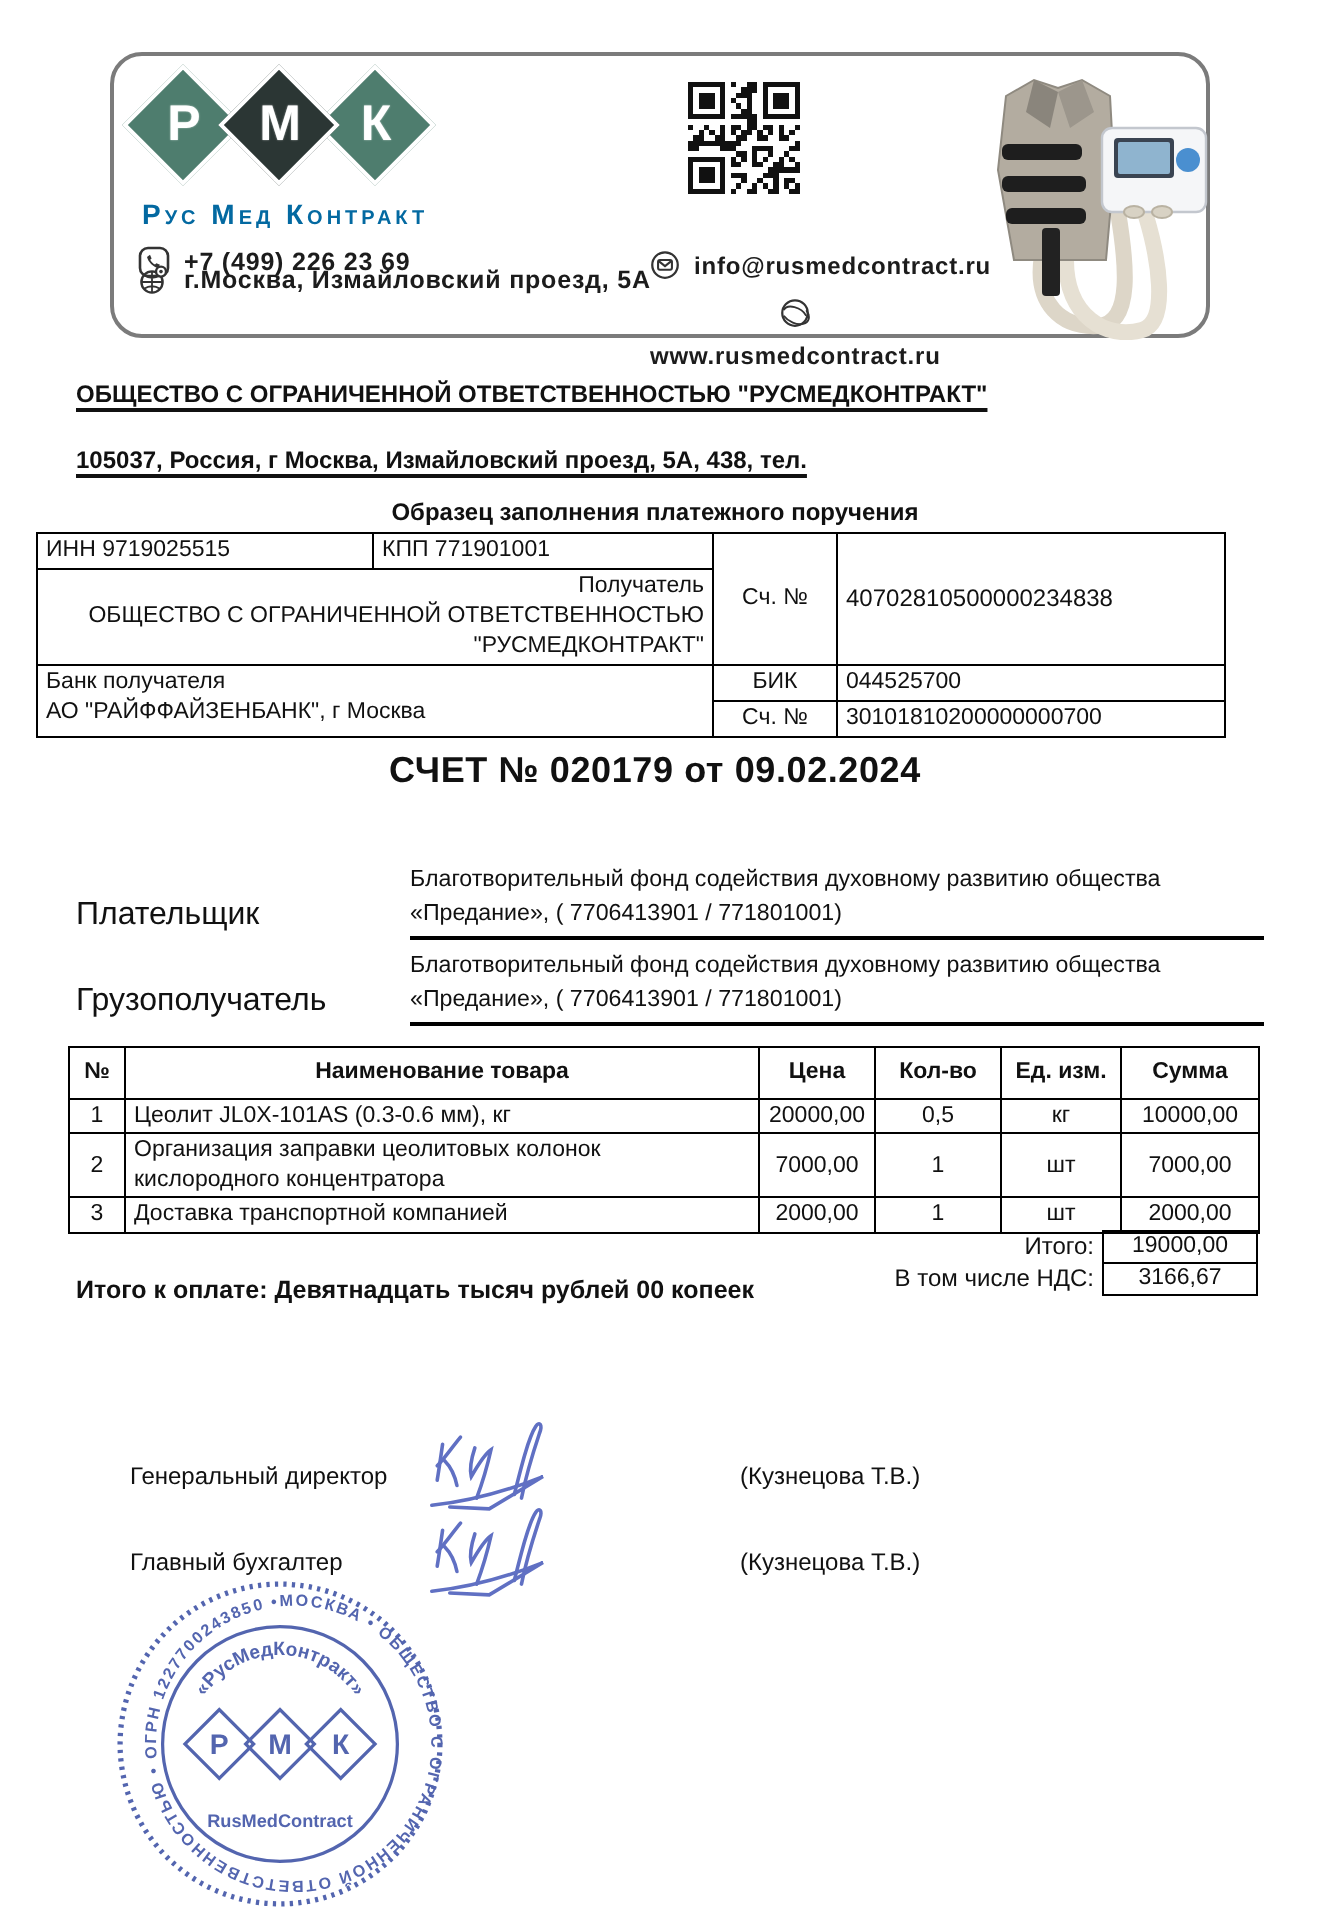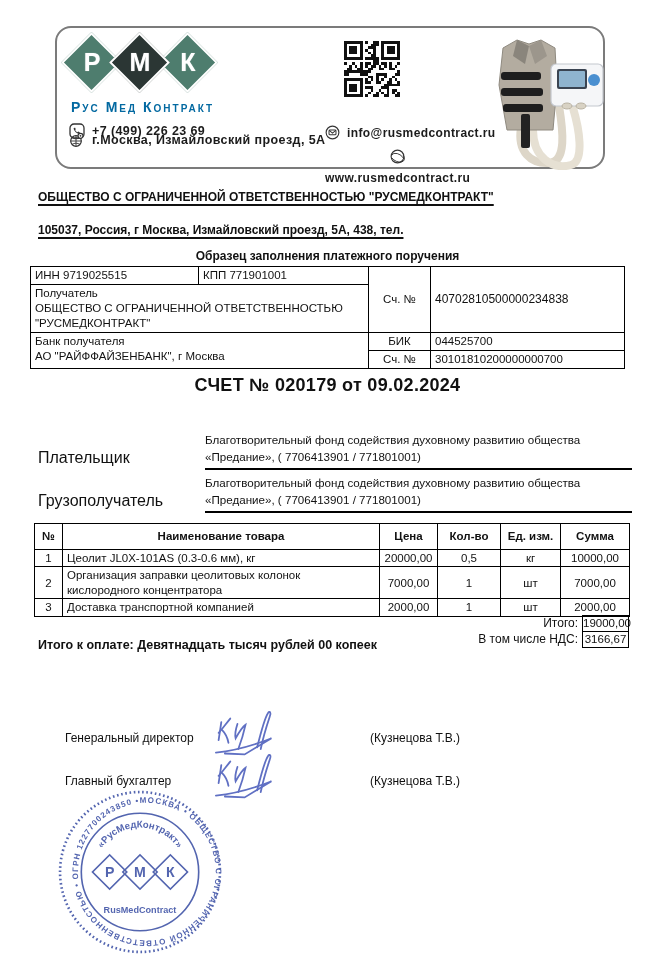--- a/index.html
+++ b/index.html
@@ -32,21 +32,21 @@
 
   
   table.items{border-collapse:collapse;width:595px;font-size:11.5px;line-height:1.25;table-layout:fixed;}
   table.items th,table.items td{border:1px solid #000;padding:1px 4px;overflow:hidden;}
   table.items th{font-weight:bold;height:26px;text-align:center;}
   table.items td{height:16px;vertical-align:middle;}
   .num-c{text-align:center;}
 
   .totrow{display:flex;align-items:stretch;width:595px;height:17px;}
   .totlabel{flex:1;text-align:right;font-weight:normal;font-size:12px;padding-right:4px;line-height:17px;}
-  .totbox{width:47px;border:1px solid #000;font-size:11.5px;text-align:center;line-height:15px;}
+  .totbox{width:78px;border:1px solid #000;font-size:11.5px;text-align:center;line-height:15px;}
 
   #amount-words{font-weight:bold;font-size:12.5px;}
   #validity-note{width:660px;text-align:center;font-weight:bold;font-style:italic;font-size:11.8px;}
 
   .sig-label{font-size:12px;}
   .sig-name{font-size:12px;}
 </style>
 </head>
 <body>
 
@@ -259,35 +259,35 @@
         <ellipse cx="108" cy="76" rx="5" ry="3" fill="#d8d2c4" stroke="#b9b2a2"></ellipse>
       </g>
     </svg>
   </div>
 
   <div class="abs uline" style="left:38px;top:190px;">ОБЩЕСТВО С ОГРАНИЧЕННОЙ ОТВЕТСТВЕННОСТЬЮ "РУСМЕДКОНТРАКТ"</div>
   <div class="abs uline" style="left:38px;top:223px;">105037, Россия, г Москва, Измайловский проезд, 5А, 438, тел.</div>
 
   <div class="abs center-b" style="left:30px;top:249px;">Образец заполнения платежного поручения</div>
 
-  <table class="abs req" style="left:30px;top:266px;border-radius:23px;">
+  <table class="abs req" style="left:18px;top:266px;border-radius:23px;">
     <colgroup>
         <col style="width:168px">
         <col style="width:170px">
         <col style="width:62px">
         <col style="width:194px">
       </colgroup>
     <tbody>
         <tr style="height:17px;">
       <td>ИНН 9719025515</td>
       <td>КПП 771901001</td>
       <td class="cc" rowspan="2">Сч. №</td>
       <td rowspan="2" style="font-size:12px;">40702810500000234838</td>
     </tr>
-    <tr style="height:44px;">
+    <tr style="height:44px;text-align:right;">
       <td colspan="2" style="vertical-align:top;">
         <div>Получатель</div>
         <div>ОБЩЕСТВО С ОГРАНИЧЕННОЙ ОТВЕТСТВЕННОСТЬЮ "РУСМЕДКОНТРАКТ"</div>
       </td>
     </tr>
     <tr style="height:16px;">
       <td colspan="2" rowspan="2" style="vertical-align:top;">
         <div>Банк получателя</div>
         <div>АО "РАЙФФАЙЗЕНБАНК", г Москва</div>
       </td>

